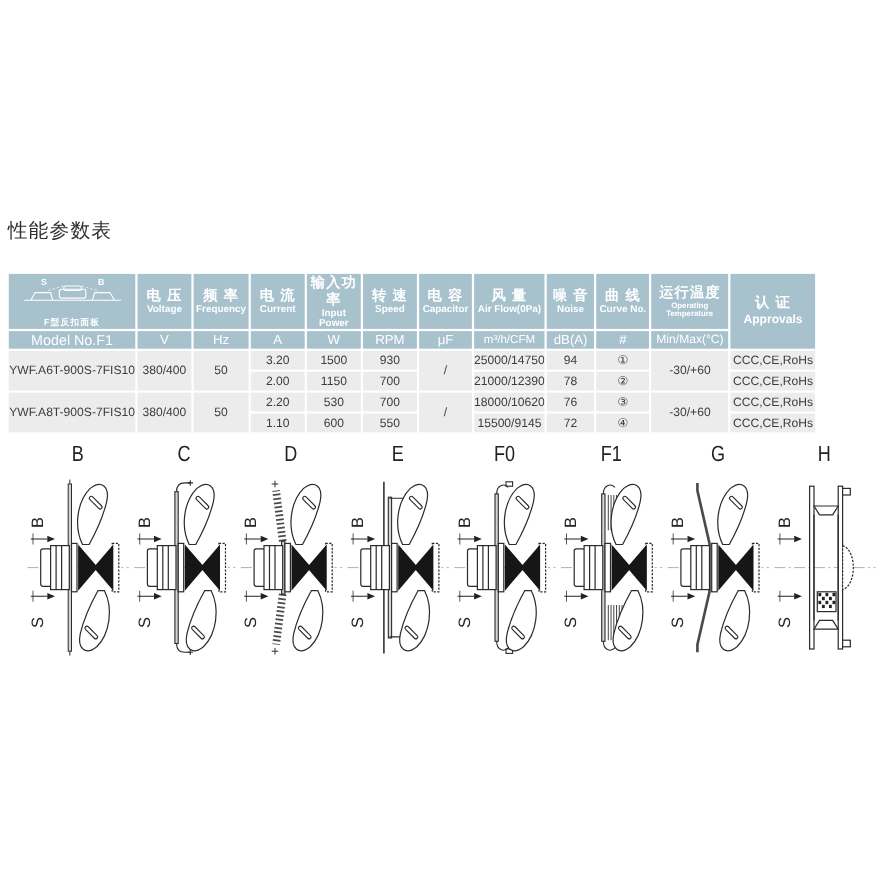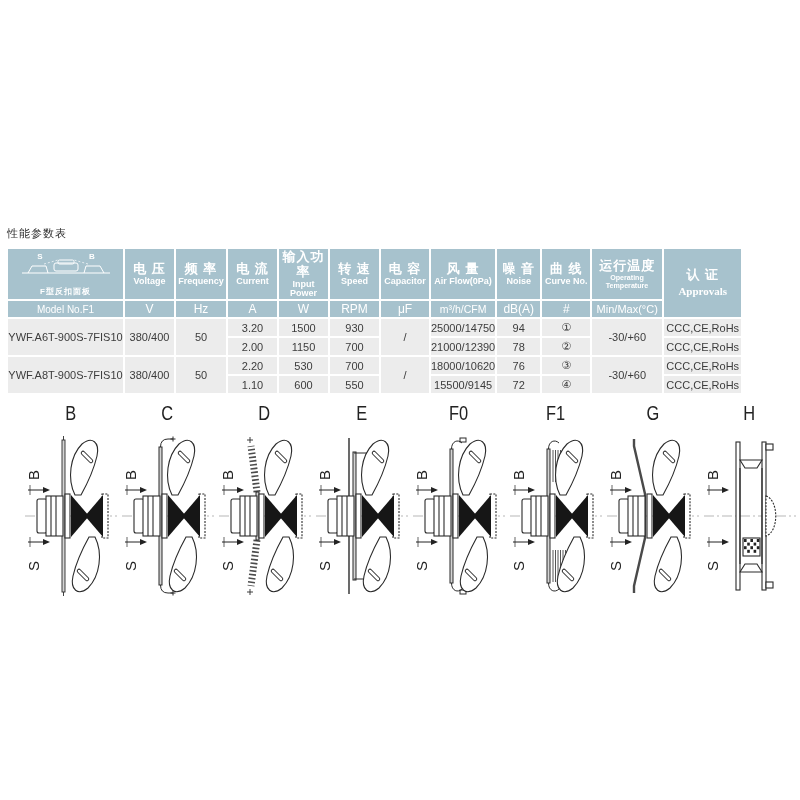--- a/index.html
+++ b/index.html
@@ -1,41 +1,41 @@
 <!DOCTYPE html>
 <html><head>
 <meta charset="utf-8">
 <style>
   html,body{margin:0;padding:0;}
   body{
     width:800px;height:800px;background:#ffffff;position:relative;overflow:hidden;
     font-family:"Liberation Sans","DejaVu Sans",sans-serif;color:#333;
   }
   .section-title{
-    position:absolute;left:7px;top:226px;font-size:11px;color:#2e2e2e;letter-spacing:1px;
+    position:absolute;left:7px;top:197px;font-size:18px;color:#2e2e2e;letter-spacing:1px;
   }
   
   table.spec{
     position:absolute;left:6px;top:247px;border-collapse:separate;border-spacing:2px;
     table-layout:fixed;background:#fff;
   }
   table.spec td, table.spec th{
     padding:0;text-align:center;vertical-align:middle;font-weight:normal;overflow:hidden;
   }
   tr.hr1{height:50px;}
   tr.hr2{height:16px;}
   tr.dr{height:17px;}
   .hd{background:#a7c2cd;color:#ffffff;}
   .cell{background:#ececec;color:#3c3c3c;font-size:11px;}
   .cn{font-size:13px;font-weight:bold;line-height:1.15;letter-spacing:1px;}
   .en{font-size:9px;font-weight:bold;line-height:1.05;letter-spacing:0;}
   .en.tiny{font-size:7.5px;transform:scale(.95);}
-  .en.big{font-size:11px;margin-top:3px;font-family:Liberation Serif, serif;}
+  .en.big{font-size:11px;margin-top:3px;}
   .unit{font-size:12px;font-weight:bold;}
-  .model-label{font-size:10px;font-weight:bold;}
+  .model-label{font-size:13px;font-weight:bold;}
   .airflow{font-size:11px;}
   .logo-cell{background:#a7c2cd;}
   .logo-cap{color:#fff;font-size:8px;font-weight:bold;margin-top:1px;letter-spacing:1px;}
   
   .drawings{
     position:absolute;left:22px;top:400px;width:776px;display:flex;
   }
   .panel{width:97px;display:flex;flex-direction:column;align-items:center;}
   .panel .dlabel{
     font-size:20px;color:#222;line-height:26px;height:26px;letter-spacing:0;

